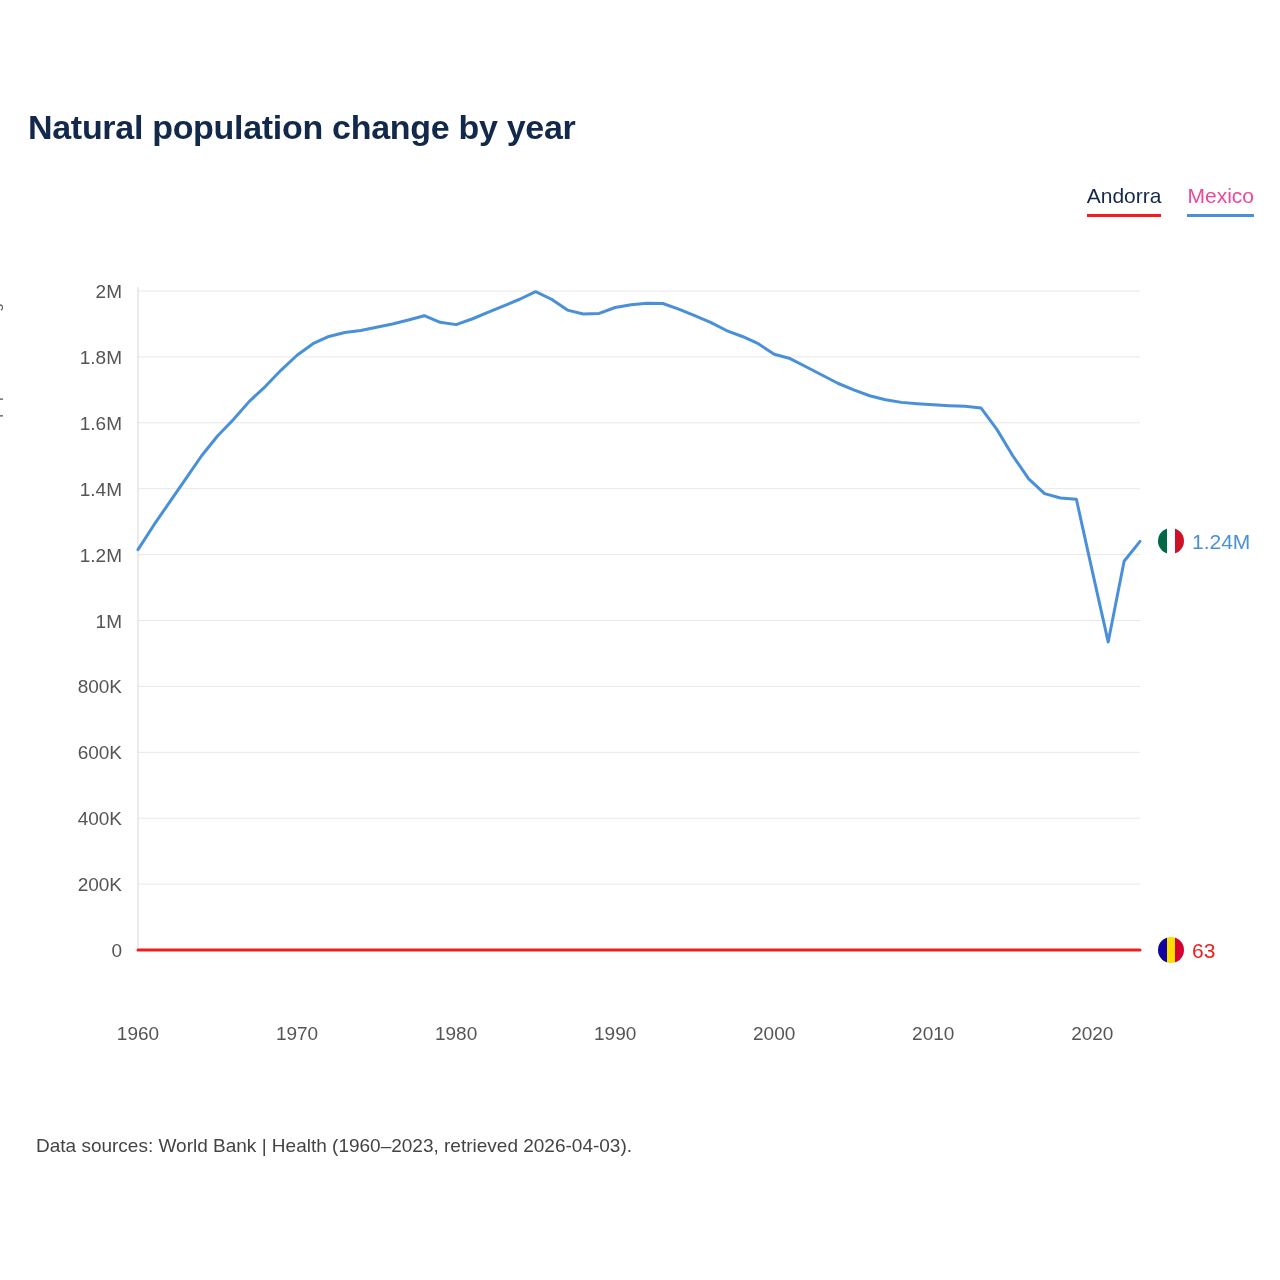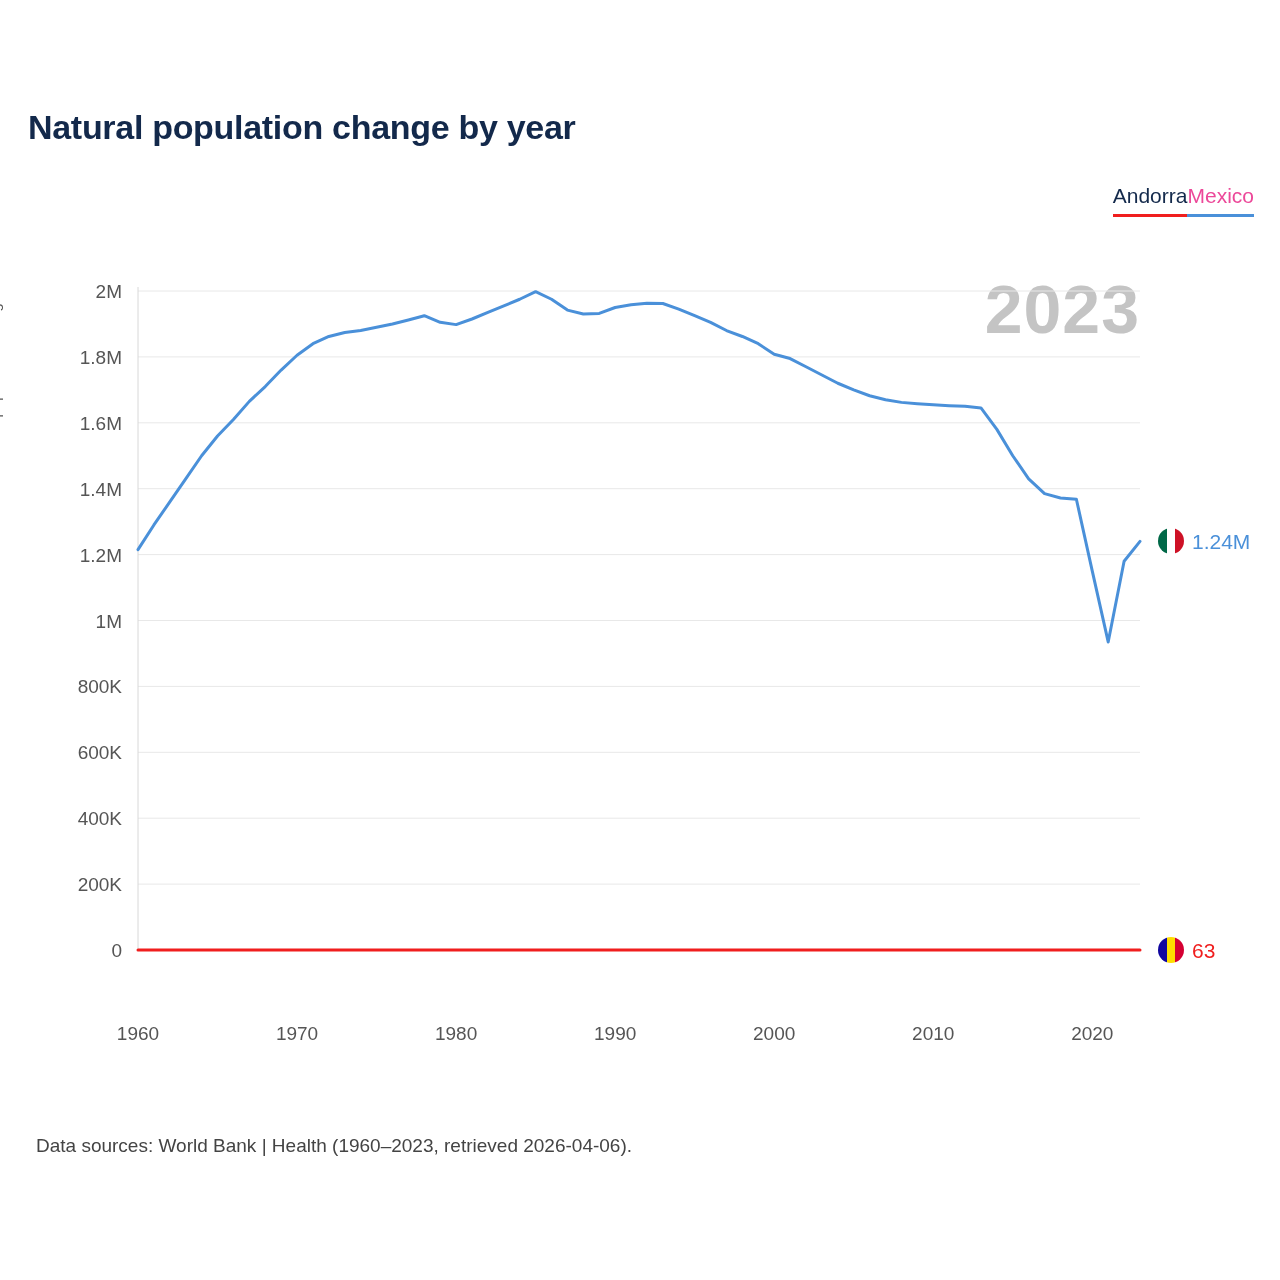--- a/index.html
+++ b/index.html
@@ -27,20 +27,21 @@
     font-size: 34px;
     font-weight: bold;
     color: #13294b;
     letter-spacing: -0.3px;
   }
   .legend {
     position: absolute;
     right: 26px;
     top: 184px;
     display: flex;
+    gap: 26px;
     align-items: flex-start;
   }
   .legend-item {
     font-size: 21px;
     padding-bottom: 6px;
     cursor: pointer;
   }
   .legend-item.andorra {
     color: #13294b;
     border-bottom: 3px solid #f01e1e;
@@ -117,21 +118,20 @@
 
   <div class="chart-title">Natural population change by year</div>
 
   <div class="legend">
     <div class="legend-item andorra">Andorra</div>
     <div class="legend-item mexico">Mexico</div>
   </div>
 
   <div class="plot-wrap">
     <div class="y-axis-title">Natural population change</div>
-    <div class="watermark-year">2023</div>
     <svg class="chart" id="chart-svg" width="1280" height="1280">
         <text x="122" y="957" text-anchor="end" class="tick-label">0</text>
         <line x1="138" y1="884.1" x2="1140" y2="884.1" stroke="#e8e8e8" stroke-width="1"></line>
         <text x="122" y="891.1" text-anchor="end" class="tick-label">200K</text>
         <line x1="138" y1="818.2" x2="1140" y2="818.2" stroke="#e8e8e8" stroke-width="1"></line>
         <text x="122" y="825.2" text-anchor="end" class="tick-label">400K</text>
         <line x1="138" y1="752.3" x2="1140" y2="752.3" stroke="#e8e8e8" stroke-width="1"></line>
         <text x="122" y="759.3" text-anchor="end" class="tick-label">600K</text>
         <line x1="138" y1="686.4" x2="1140" y2="686.4" stroke="#e8e8e8" stroke-width="1"></line>
         <text x="122" y="693.4" text-anchor="end" class="tick-label">800K</text>
@@ -167,16 +167,16 @@
       <span style="width:33.4%;background:#ffffff;"></span>
       <span style="width:33.3%;background:#ce1126;"></span>
   </div>
   <div class="flag-badge" id="flag-andorra" style="left: 1158px; top: 936.979px;">
     <span style="width:33.3%;background:#10069f;"></span>
       <span style="width:33.4%;background:#fedd00;"></span>
       <span style="width:33.3%;background:#d50032;"></span>
   </div>
 
   <div class="footer">
-    <div>Data sources: World Bank | Health (1960–2023, retrieved 2026-04-06).</div>
+    <div>Data sources: World Bank | Health (1960–2023, retrieved 2026-04-03).</div>
   </div>
 
 </div>
 
 </body></html>

